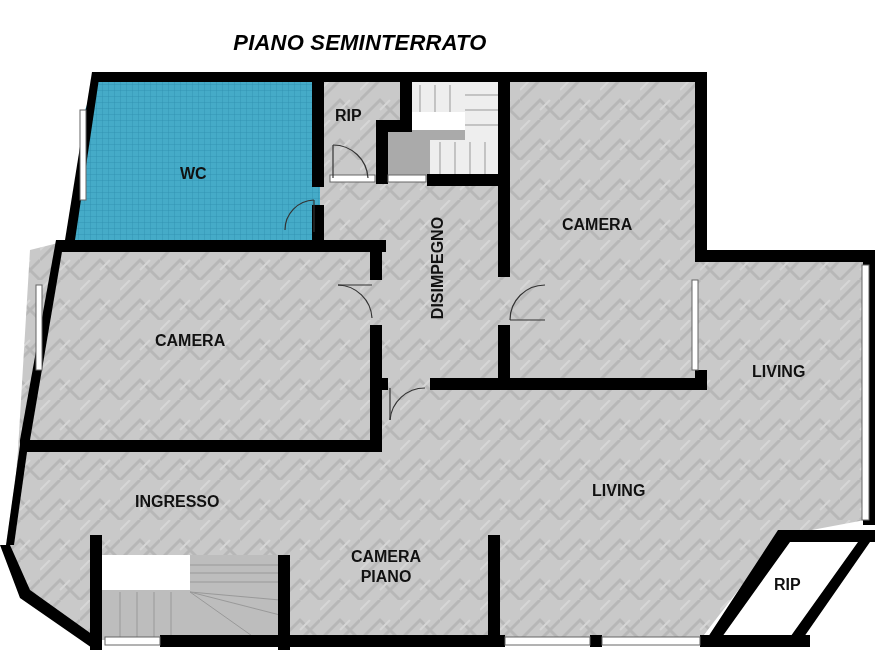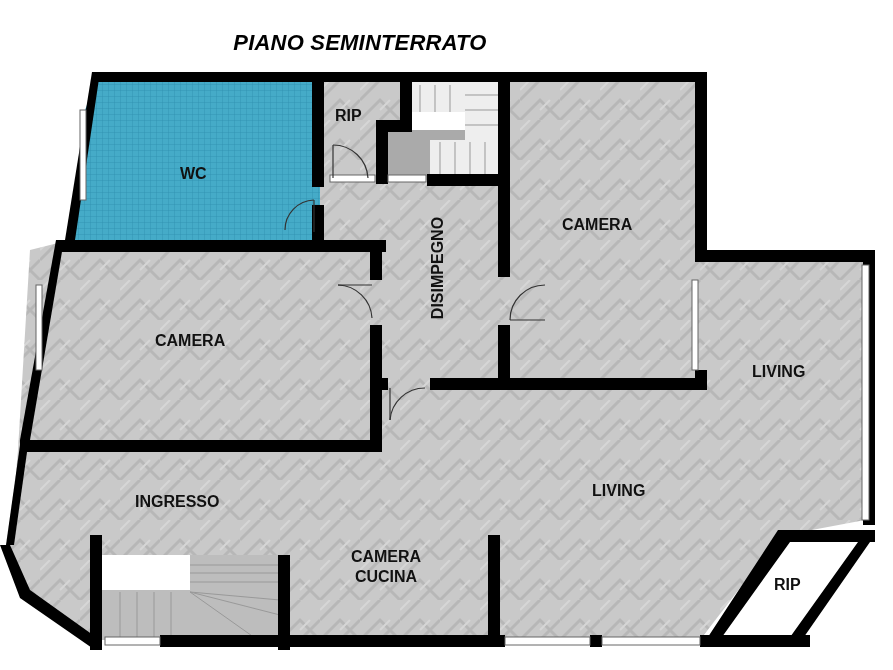--- a/index.html
+++ b/index.html
@@ -124,14 +124,14 @@
 
 <div class="lbl" style="left:180px;top:164px;">WC</div>
 <div class="lbl" style="left:335px;top:106px;">RIP</div>
 <div class="lbl" style="left:562px;top:215px;">CAMERA</div>
 <div class="lbl vert" style="left:383px;top:258px;width:110px;">DISIMPEGNO</div>
 <div class="lbl" style="left:155px;top:331px;">CAMERA</div>
 <div class="lbl" style="left:752px;top:362px;">LIVING</div>
 <div class="lbl" style="left:592px;top:481px;">LIVING</div>
 <div class="lbl" style="left:135px;top:492px;">INGRESSO</div>
 <div class="lbl" style="left:340px;top:547px;width:92px;">CAMERA</div>
-<div class="lbl" style="left:340px;top:567px;width:92px;">CUCINA</div>
+<div class="lbl" style="left:340px;top:567px;width:92px;">PIANO</div>
 <div class="lbl" style="left:774px;top:575px;">RIP</div>
 
 </body></html>

